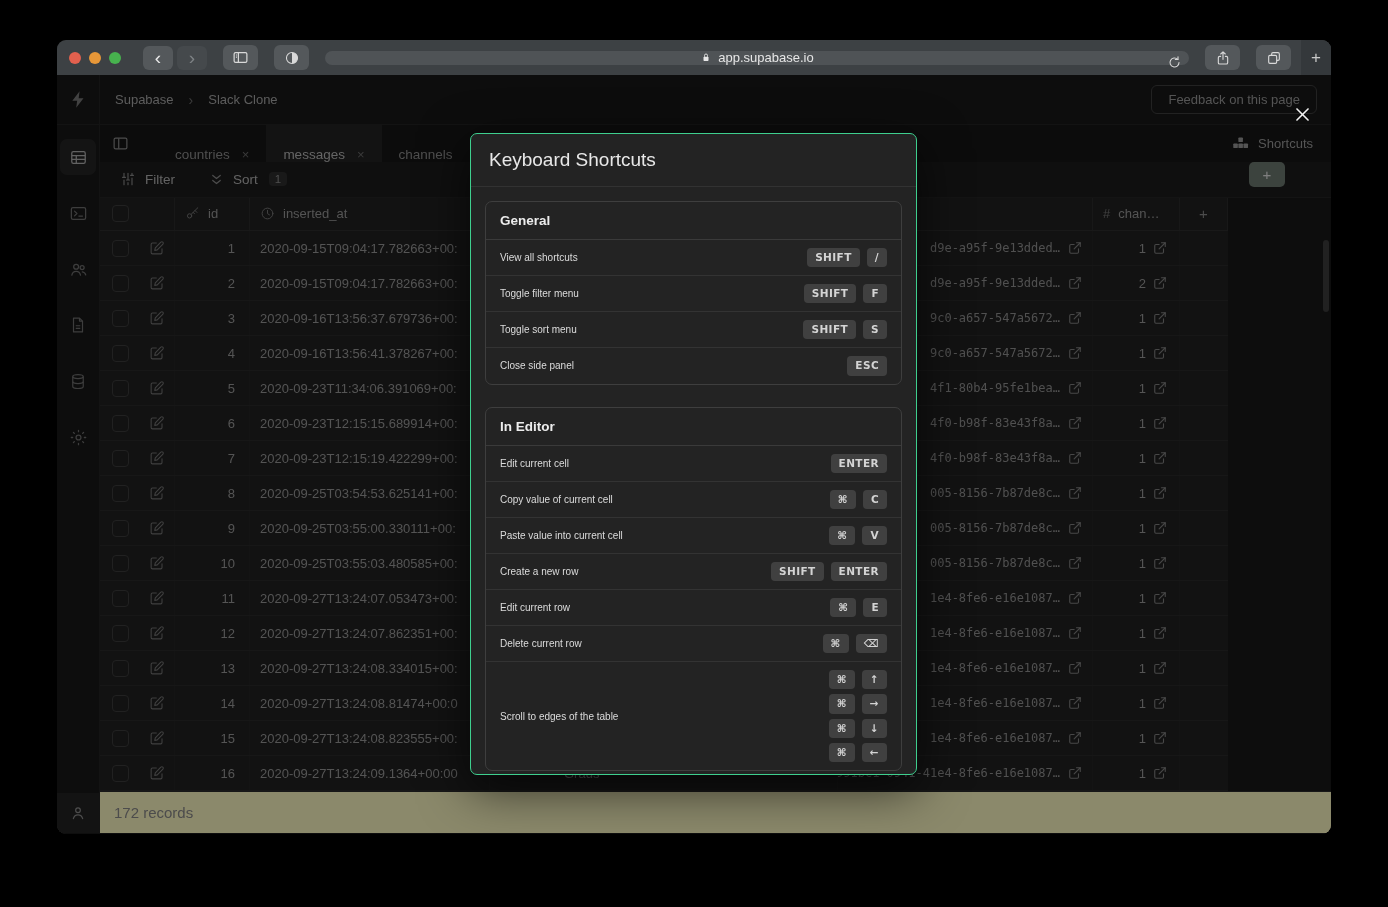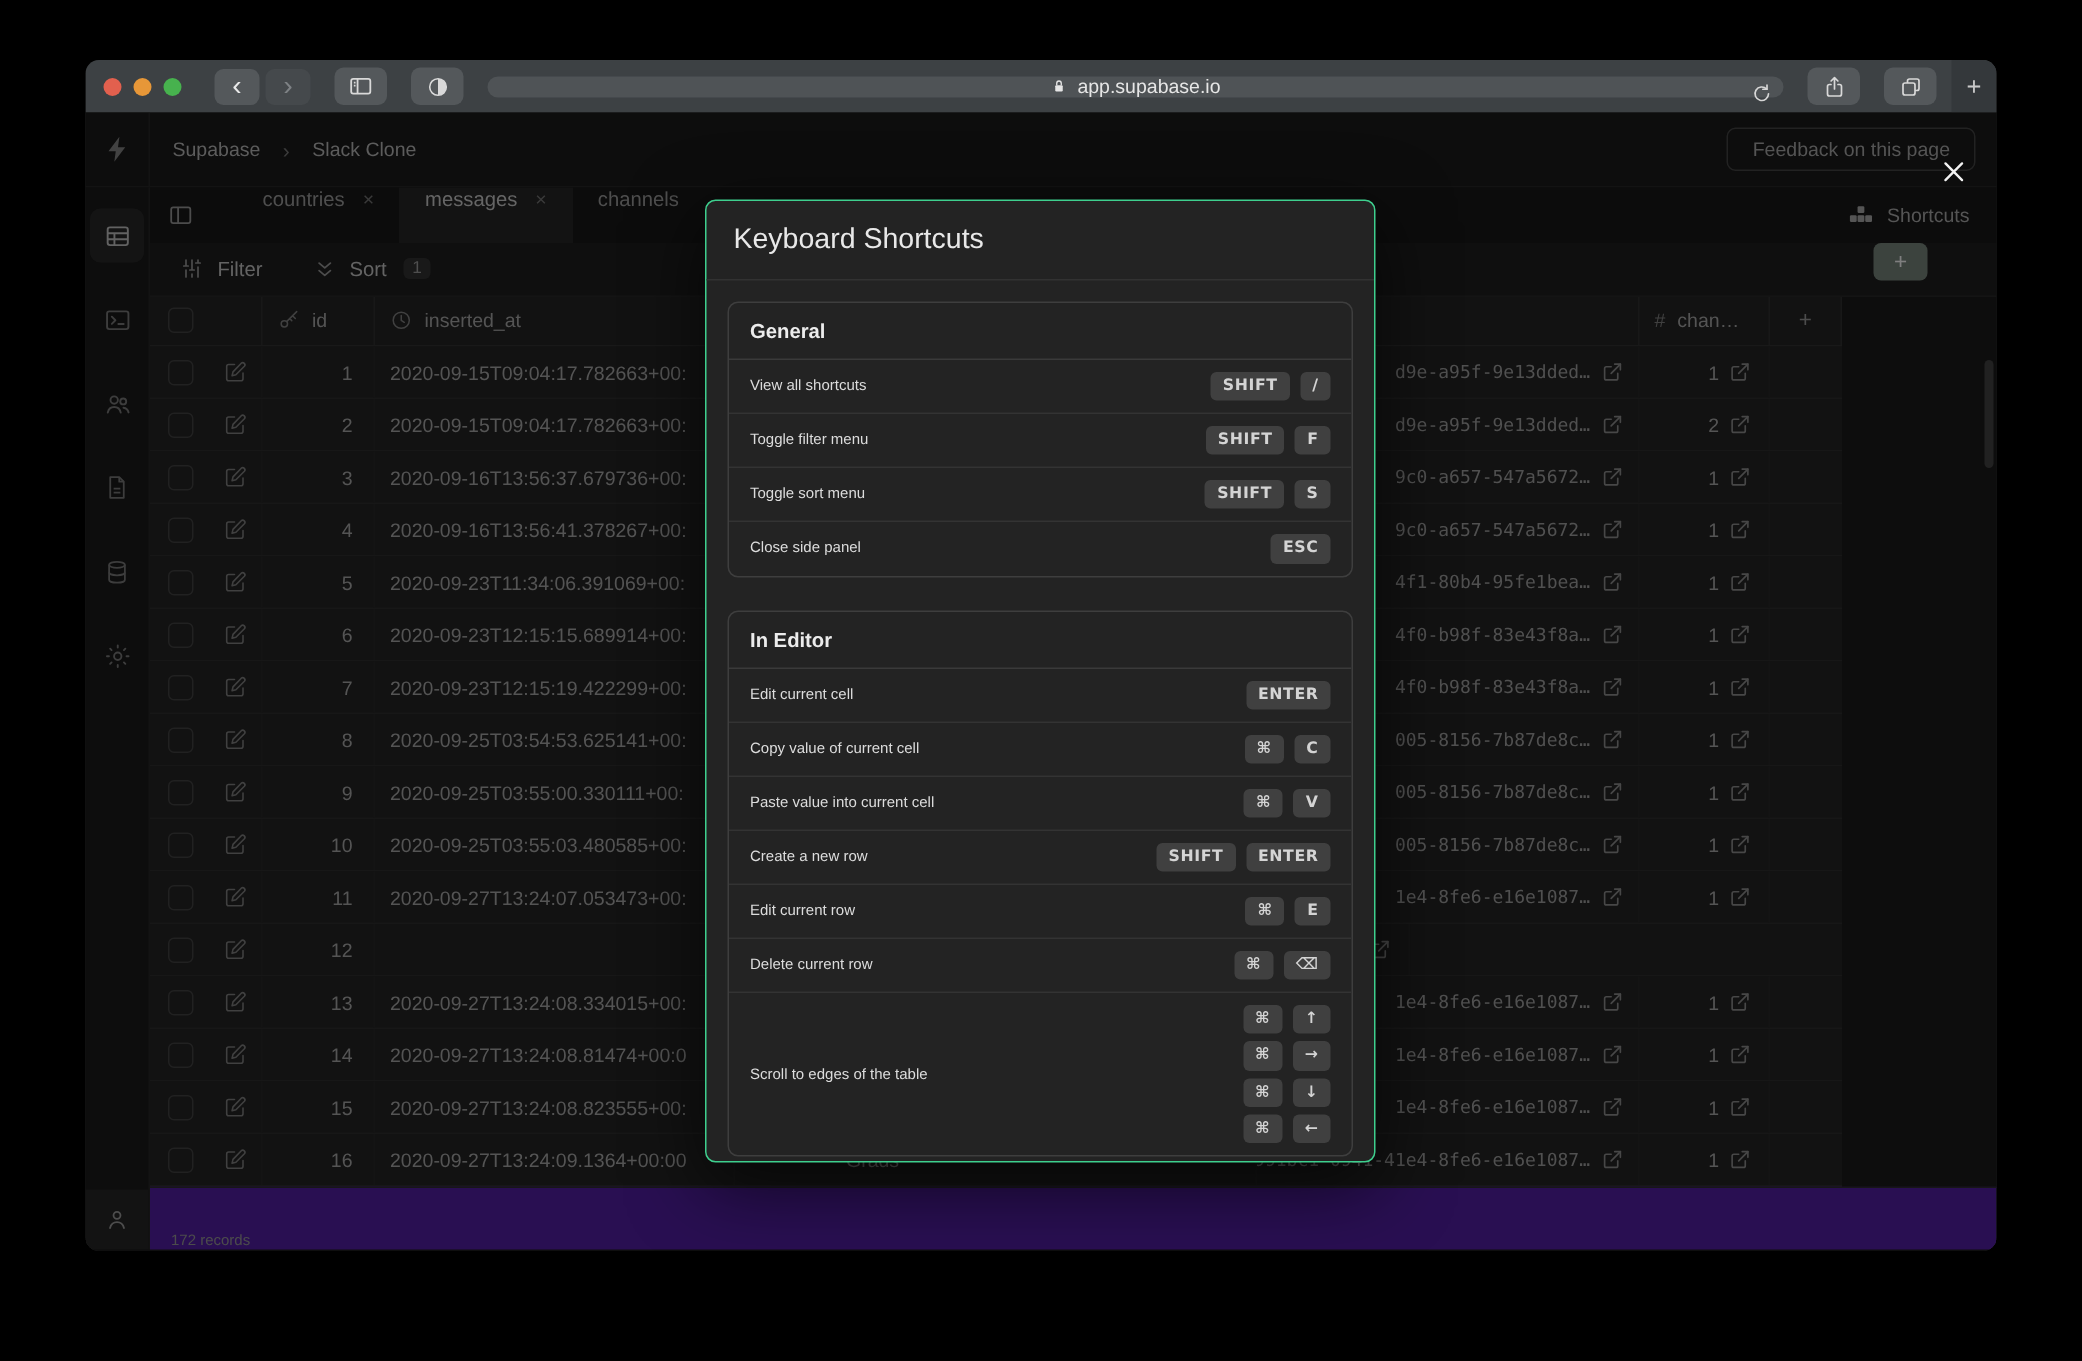--- a/index.html
+++ b/index.html
@@ -41,21 +41,21 @@
     align-items:center;padding-top:14px}
   .nav-item{width:36px;height:36px;border-radius:7px;display:flex;align-items:center;justify-content:center;
     color:#6f6f6f;margin-bottom:20px}
   .nav-item.active{background:#262626;color:#b3b3b3}
   .nav-bottom{margin-top:auto;width:100%;height:40px;background:#232323;display:flex;align-items:center;
     justify-content:center;color:#8d8d8d}
 
   .main{flex:1;position:relative;display:flex;flex-direction:column;background:#1b1b1b}
   .tabbar{height:37px;background:#161616;display:flex;align-items:stretch}
   .collapse-btn{width:40px;display:flex;align-items:center;justify-content:center;color:#8a8a8a}
-  .tab{display:flex;align-items:flex-start;padding:0 17px;font-size:13.5px;color:#8f8f8f;gap:12px}
+  .tab{display:flex;align-items:flex-end;padding:0 17px;font-size:13.5px;color:#8f8f8f;gap:12px}
   .tab.active{background:#232323;color:#b9b9b9}
   .tab .x{color:#6a6a6a;font-size:13px}
   .shortcuts-btn{margin-left:auto;margin-right:18px;display:flex;align-items:center;gap:9px;
     color:#9c9c9c;font-size:13px}
 
   .toolbar{height:36px;background:#1c1c1c;border-bottom:1px solid #262626;display:flex;}
   .tool{display:flex;align-items:center;gap:9px;color:#b5b5b5;font-size:13.5px;margin-left:20px}
   .tool .ticon{color:#8b8b8b}
   .sort-badge{background:#2e2e2e;color:#8f8f8f;font-size:11.5px;border-radius:4px;padding:1px 6px;margin-left:2px}
   .addrow-btn{margin-left:auto;margin-right:46px;width:36px;height:25px;border-radius:5px;background:#6e7a72;
@@ -82,22 +82,22 @@
   .cb{width:17px;height:17px;border:1.5px solid #3d3d3d;border-radius:4px}
   .c-edit{width:35px;justify-content:center;color:#757575;border-right:1px solid #262626}
   .c-id{width:75px;justify-content:flex-end;padding-right:14px;border-right:1px solid #262626}
   .c-ts{width:240px;padding-left:10px;border-right:1px solid #262626}
   .c-msg{width:348px;padding-left:74px;border-right:1px solid #262626}
   .c-uuid{width:255px;justify-content:flex-end;gap:8px;padding-right:10px;border-right:1px solid #262626;
     font-family:"DejaVu Sans Mono",monospace;font-size:12px;color:#929292}
   .c-chan{width:87px;justify-content:flex-end;gap:7px;padding-right:12px;border-right:1px solid #262626}
   .ext{color:#828282}
   .c-plus{width:48px}
-  .statusbar{margin-top:auto;height:42px;background:#4c1d95;border-top:1px solid #2a2a2a;display:flex;
-    align-items:flex-end;padding-left:14px;color:#8a8a8a;font-size:10px}
+  .statusbar{margin-top:auto;height:42px;background:#fef9c3;border-top:1px solid #2a2a2a;display:flex;
+    align-items:center;padding-left:14px;color:#8a8a8a;font-size:15px}
   .vscroll{position:absolute;right:2px;top:115px;width:6px;height:72px;background:#3c3c3c;border-radius:3px}
 
   
   .overlay{position:absolute;inset:0;background:rgba(0,0,0,0.45);z-index:10}
   .modal{position:absolute;left:413px;top:58px;width:447px;height:642px;background:#232323;
     border:1px solid #3ecf8e;border-radius:7px;z-index:20;display:flex;flex-direction:column;
     box-shadow:0 14px 50px rgba(0,0,0,.65)}
   .modal-header{padding:15px 18px;font-size:19px;color:#e8e8e8;border-bottom:1px solid #323232}
   .modal-body{padding:14px;overflow:hidden}
   .msection{border:1px solid #3e3e3e;border-radius:7px;margin-bottom:22px;overflow:hidden}
@@ -733,20 +733,21 @@
               <div class="cell c-cb">
                 <span class="cb"></span>
               </div>
               <div class="cell c-edit">
                 <svg width="16" height="16" viewBox="0 0 24 24" fill="none" stroke="currentColor" stroke-width="1.6" stroke-linecap="round" stroke-linejoin="round">
                   <path d="M11 4.5H5.2a2 2 0 0 0-2 2v12.3a2 2 0 0 0 2 2h12.3a2 2 0 0 0 2-2V13"></path>
                   <path d="M17.8 3.2a2.2 2.2 0 0 1 3.1 3.1L12.4 14.8 8.6 15.7l.9-3.8z"></path>
                 </svg>
               </div>
               <div class="cell c-id">12</div>
+              <div class="cell c-ts">2020-09-27T13:24:07.862351+00:</div>
               <div class="cell c-msg"></div>
               <div class="cell c-uuid">
                 <span>1e4-8fe6-e16e1087…</span>
                 <span class="ext">
                   <svg width="14" height="14" viewBox="0 0 24 24" fill="none" stroke="currentColor" stroke-width="1.9" stroke-linecap="round" stroke-linejoin="round">
                     <path d="M18 13.5V19a2 2 0 0 1-2 2H5a2 2 0 0 1-2-2V8a2 2 0 0 1 2-2h5.5"></path>
                     <path d="M14.5 3H21v6.5"></path>
                     <path d="M10.5 13.5L21 3"></path>
                   </svg>
                 </span>

